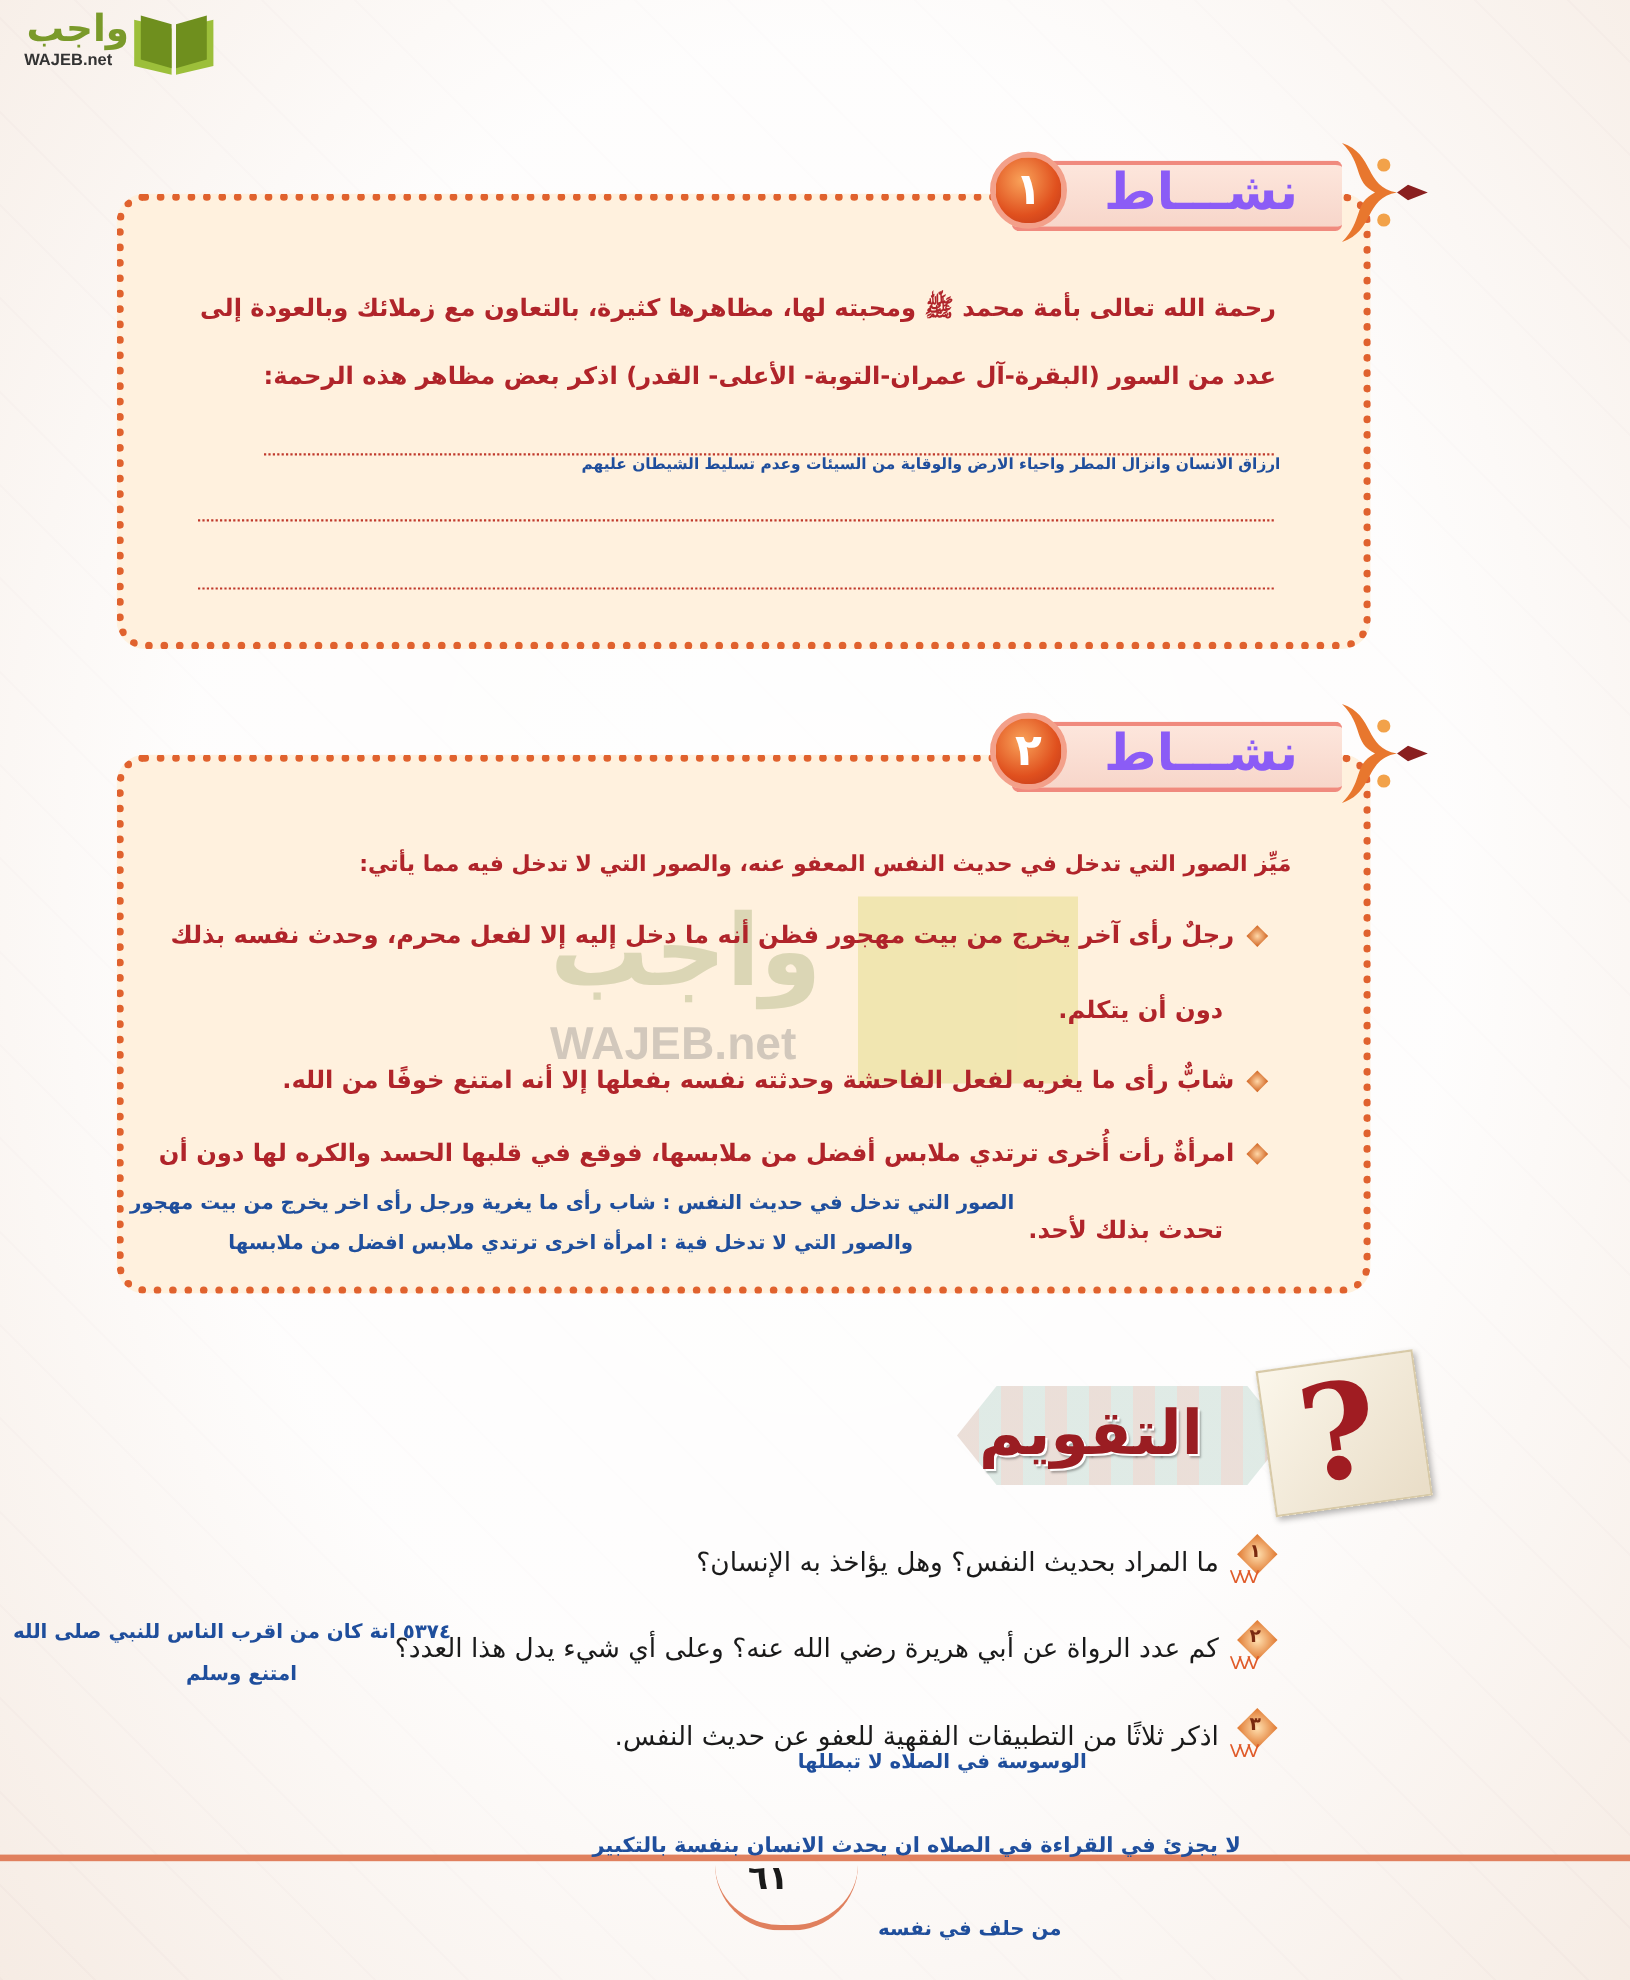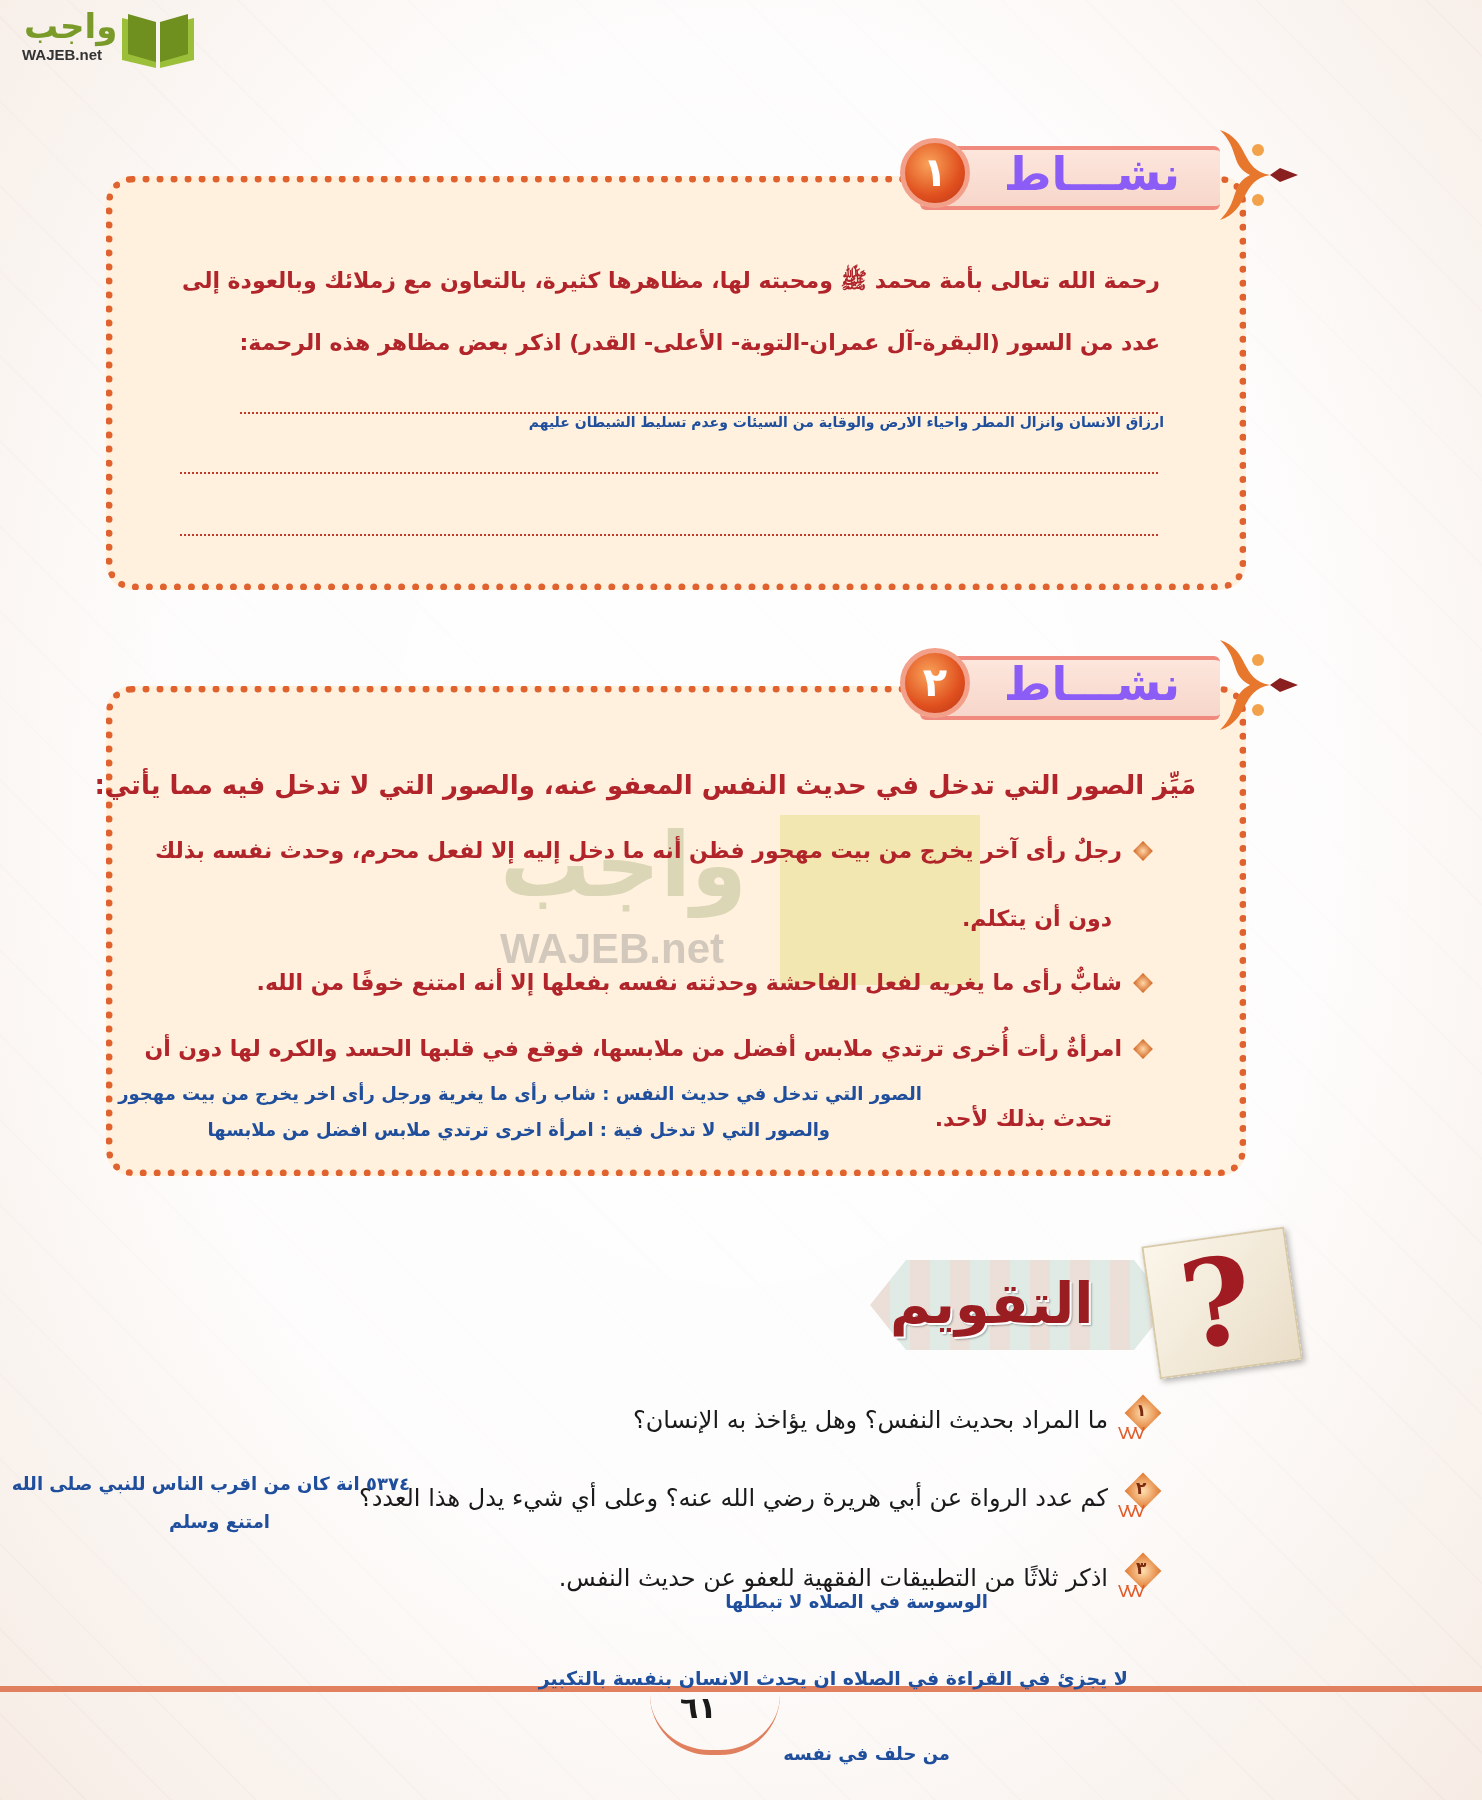--- a/index.html
+++ b/index.html
@@ -153,21 +153,21 @@
     <circle cx="48" cy="80" r="6" fill="#f2a24a"></circle>
   </svg>
 </div>
 
 <div class="abs watermark-center">
   <div class="wm-book"></div>
   <span class="wm-ar">واجب</span>
   <span class="wm-en">WAJEB.net</span>
 </div>
 
-<div class="abs para" dir="rtl" style="right:286px; top:770px; font-size:26px;">مَيِّز الصور التي تدخل في حديث النفس المعفو عنه، والصور التي لا تدخل فيه مما يأتي:</div>
+<div class="abs para" dir="rtl" style="right:308px; top:770px; font-size:20px;">مَيِّز الصور التي تدخل في حديث النفس المعفو عنه، والصور التي لا تدخل فيه مما يأتي:</div>
 
 <div class="abs bullet-row" dir="rtl" style="right:332px; top:836px;">
   <span class="diamond"></span>
   <span class="para">رجلٌ رأى آخر يخرج من بيت مهجور فظن أنه ما دخل إليه إلا لفعل محرم، وحدث نفسه بذلك</span>
 </div>
 <div class="abs para" dir="rtl" style="right:370px; top:904px;">دون أن يتكلم.</div>
 
 <div class="abs bullet-row" dir="rtl" style="right:332px; top:968px;">
   <span class="diamond"></span>
   <span class="para">شابٌّ رأى ما يغريه لفعل الفاحشة وحدثته نفسه بفعلها إلا أنه امتنع خوفًا من الله.</span>
@@ -217,13 +217,13 @@
     <span class="zig">VVV</span>
   </span>
   <span class="q-text">اذكر ثلاثًا من التطبيقات الفقهية للعفو عن حديث النفس.</span>
 </div>
 <div class="abs answer" dir="rtl" style="right:494px; top:1588px; font-size:18px;">الوسوسة في الصلاه لا تبطلها</div>
 
 <div class="abs footer-line"></div>
 <div class="abs footer-swirl"></div>
 <div class="abs page-num">٦١</div>
 <div class="abs answer" dir="rtl" style="right:354px; top:1664px; font-size:19px;">لا يجزئ في القراءة في الصلاه ان يحدث الانسان بنفسة بالتكبير</div>
-<div class="abs answer" dir="rtl" style="right:532px; top:1740px; font-size:18px;">من حلف في نفسه</div>
+<div class="abs answer" dir="rtl" style="right:517px; top:1740px; font-size:18px;">من حلف في نفسه</div>
 
 </body></html>

